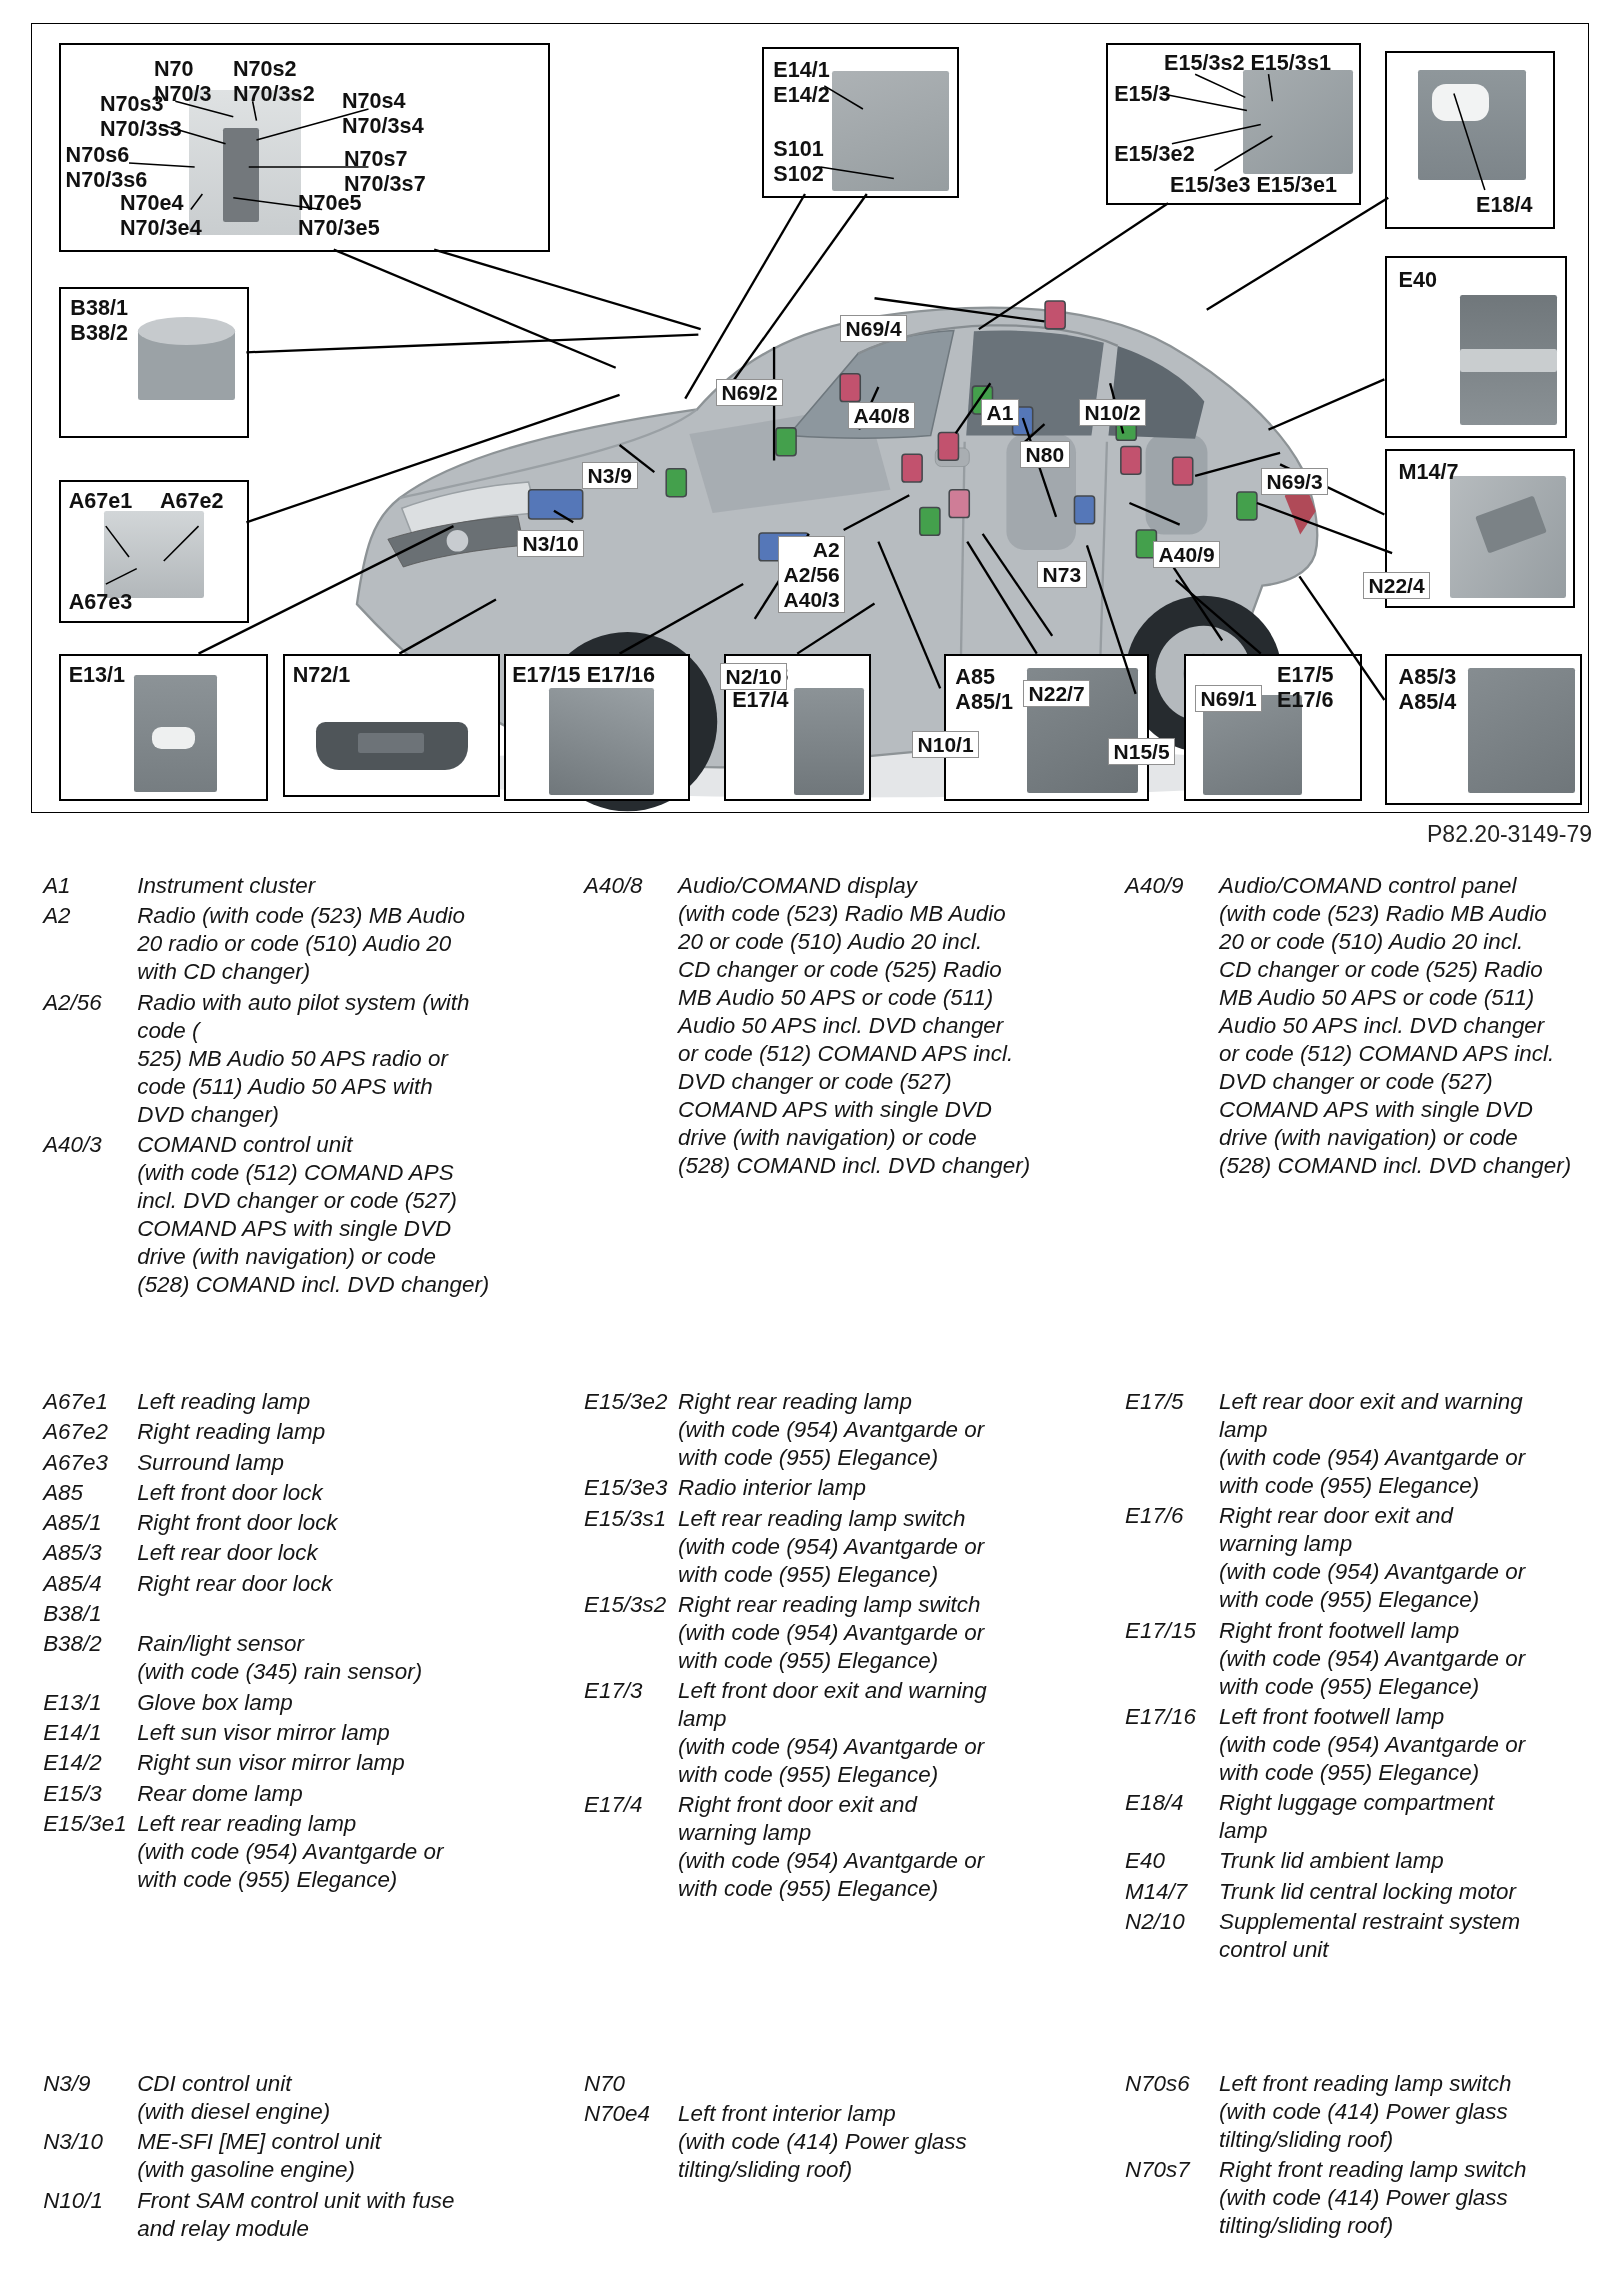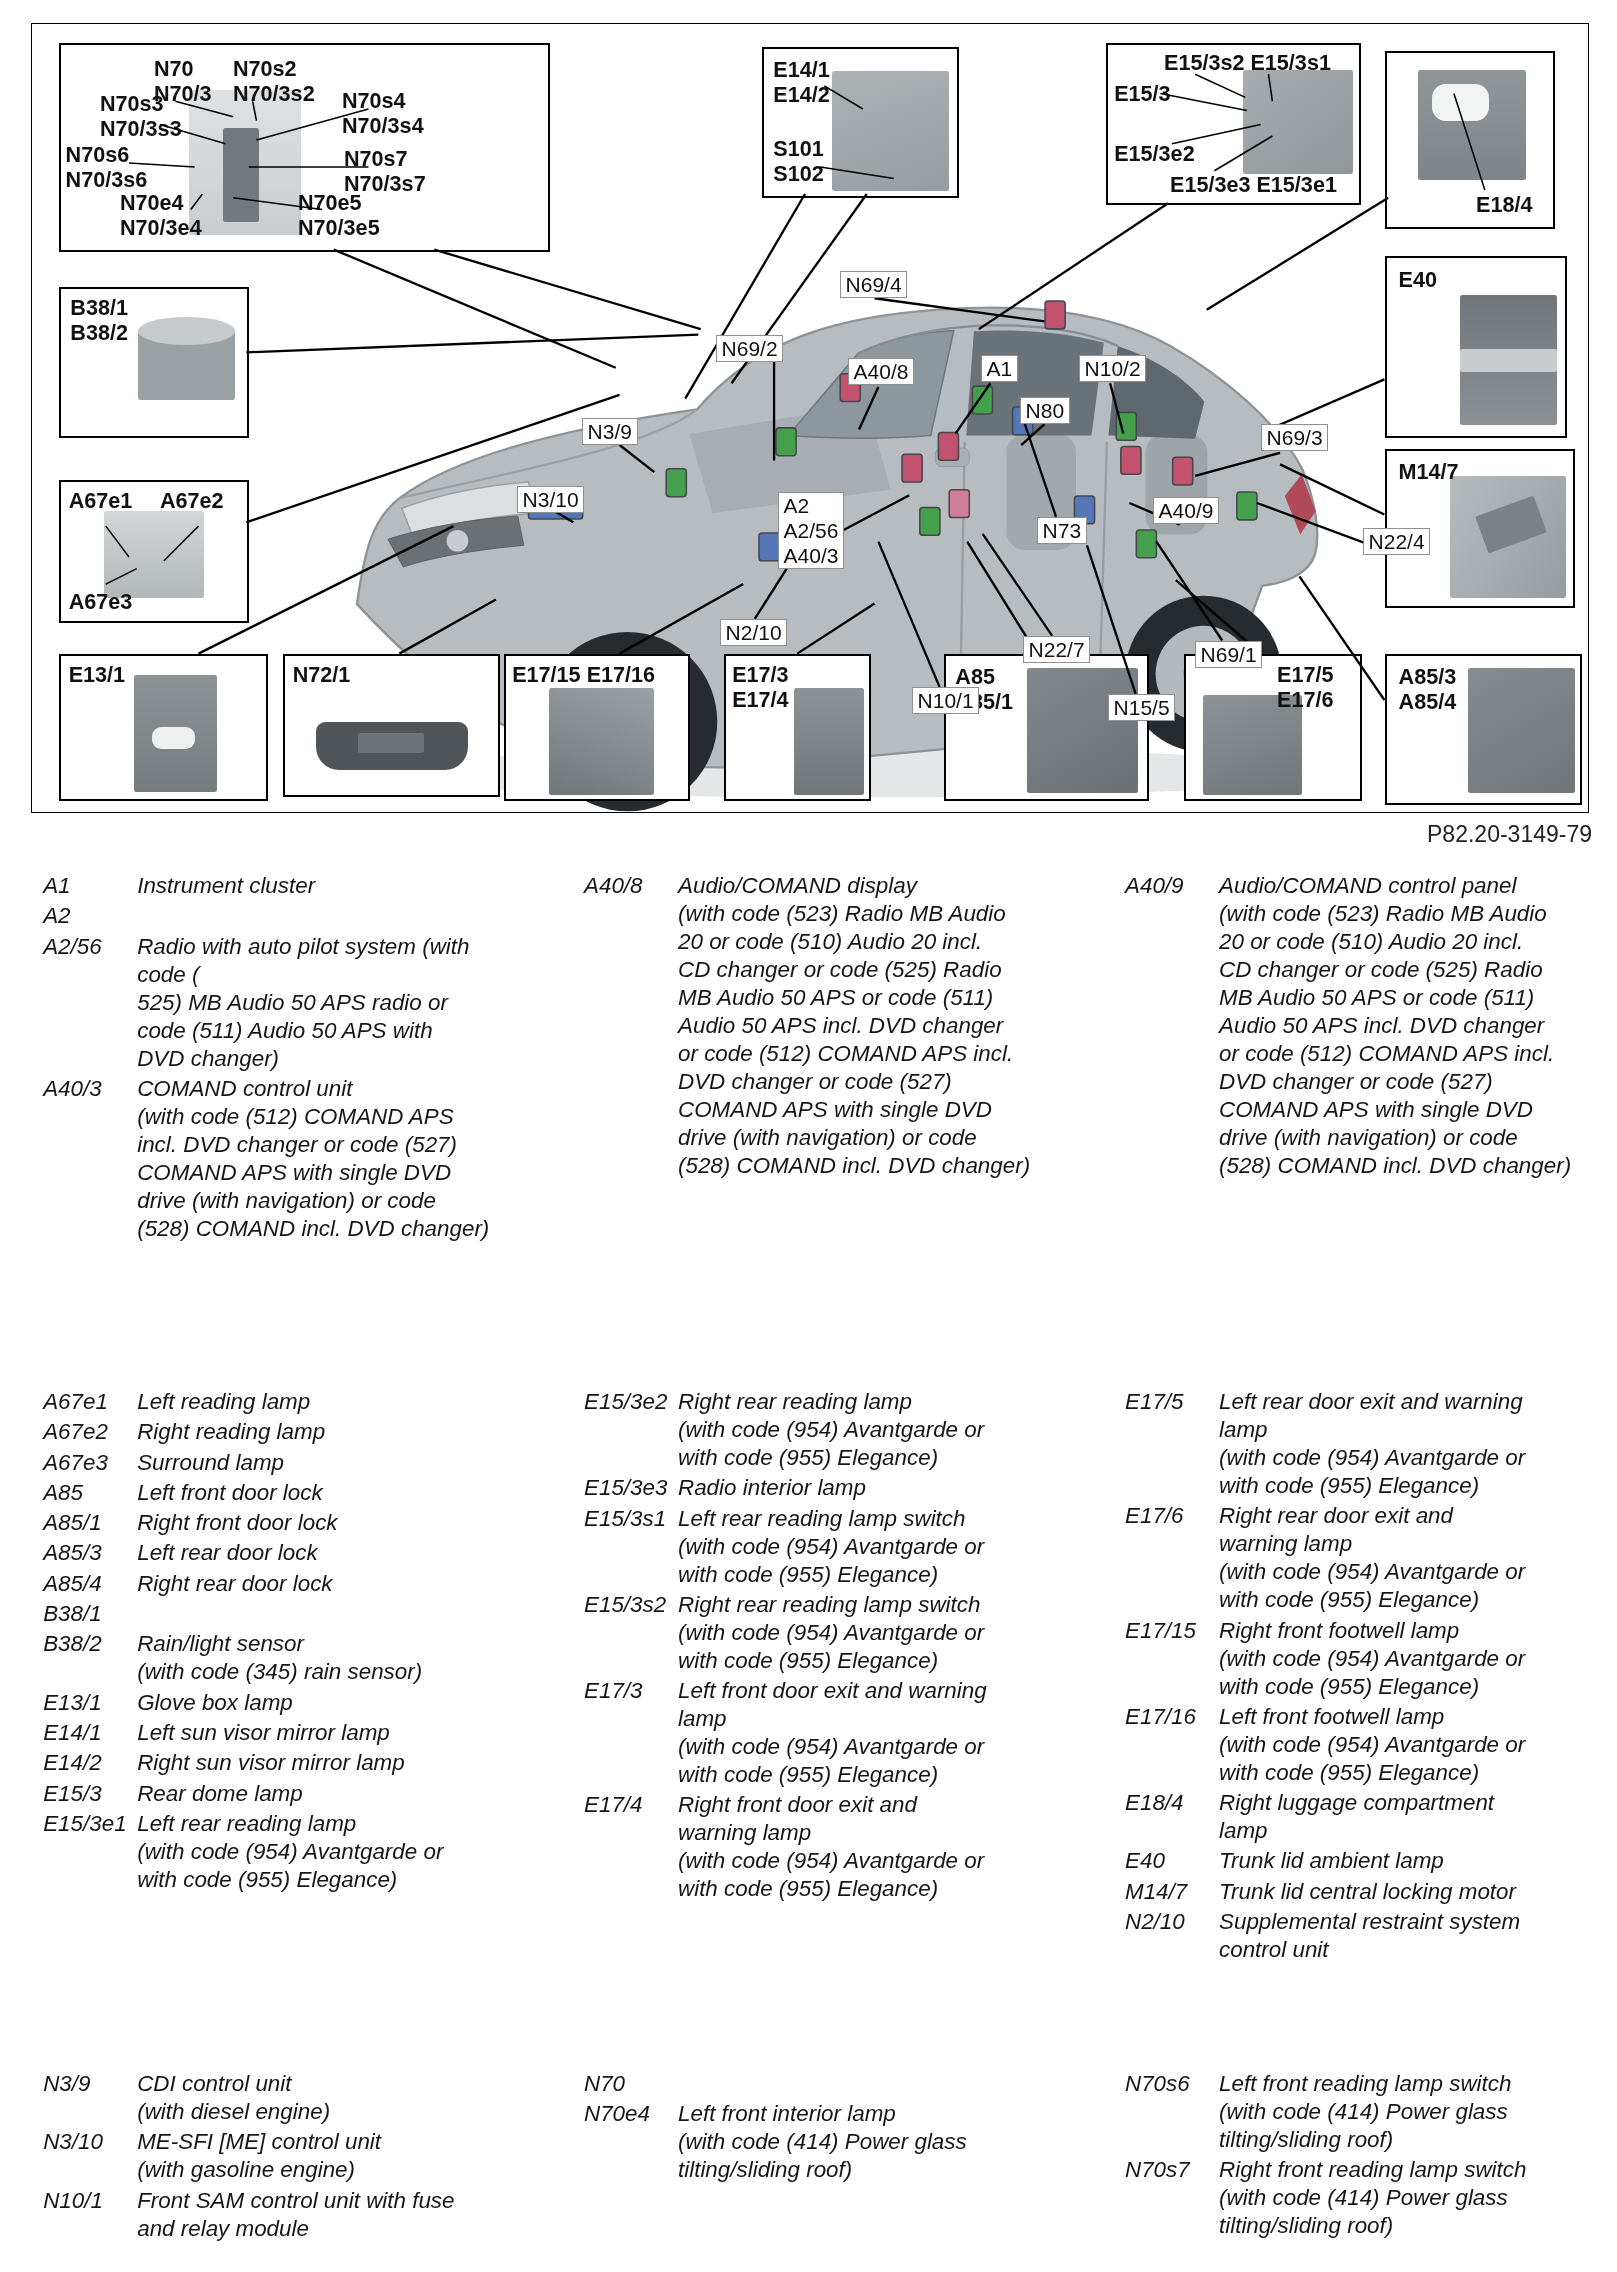--- a/index.html
+++ b/index.html
@@ -4,22 +4,22 @@
 <style>
   html,body{margin:0;padding:0;background:#fff;}
   .page{position:relative;width:1617px;height:2273px;background:#ffffff;overflow:hidden;
         font-family:"Liberation Sans", sans-serif;color:#111;}
   .frame{position:absolute;left:31px;top:23px;width:1556px;height:788px;border:1.5px solid #000;background:#fff;}
   .car,.lines{position:absolute;}
   .lines{left:0;top:0;width:1556px;height:788px;pointer-events:none;z-index:4;}
   .cbox{position:absolute;background:#fff;border:2.3px solid #000;z-index:3;}
   .photo{position:absolute;border-radius:2.3px;}
   .box-label{position:absolute;font-weight:700;font-size:21.6px;line-height:25px;white-space:pre-line;z-index:2;}
-  .tag{position:absolute;background:#fff;border:0.8px solid #909090;padding:0 4.6px;font-weight:400;
-       font-size:21px;line-height:25px;white-space:pre-line;text-align:left;z-index:6;}
+  .tag{position:absolute;background:#fff;border:0.8px solid #909090;padding:0 4.6px;font-weight:700;
+       font-size:21px;line-height:25px;white-space:pre-line;text-align:right;z-index:6;margin-top:44px;}
   .ref{position:absolute;font-size:23px;color:#222;z-index:2;}
   .legend{position:absolute;left:37px;width:1554px;}
   .legend-col{position:absolute;top:0;width:514px;}
   .legend-entry{display:grid;grid-template-columns:94px 1fr;margin:0 0 2.3px 0;}
   .legend-entry .code,.legend-entry .desc{font-style:italic;font-size:22.4px;line-height:28px;color:#161616;}
   .legend-entry .desc{white-space:pre-line;}
 </style>
 </head>
 <body>
 
@@ -270,20 +270,23 @@
   <div class="ref" style="left:1345px;top:821px;width:247px;text-align:right">P82.20-3149-79</div>
 
   <div class="legend" style="top:872px;height:495px">
     <div class="legend-col" style="left:6.2px">
         <div class="legend-entry">
           <div class="code">A1</div>
           <div class="desc">Instrument cluster</div>
         </div>
         <div class="legend-entry">
           <div class="code">A2</div>
+          <div class="desc">Radio (with code (523) MB Audio
+20 radio or code (510) Audio 20
+with CD changer)</div>
         </div>
         <div class="legend-entry">
           <div class="code">A2/56</div>
           <div class="desc">Radio with auto pilot system (with
 code (
 525) MB Audio 50 APS radio or
 code (511) Audio 50 APS with
 DVD changer)</div>
         </div>
         <div class="legend-entry">

